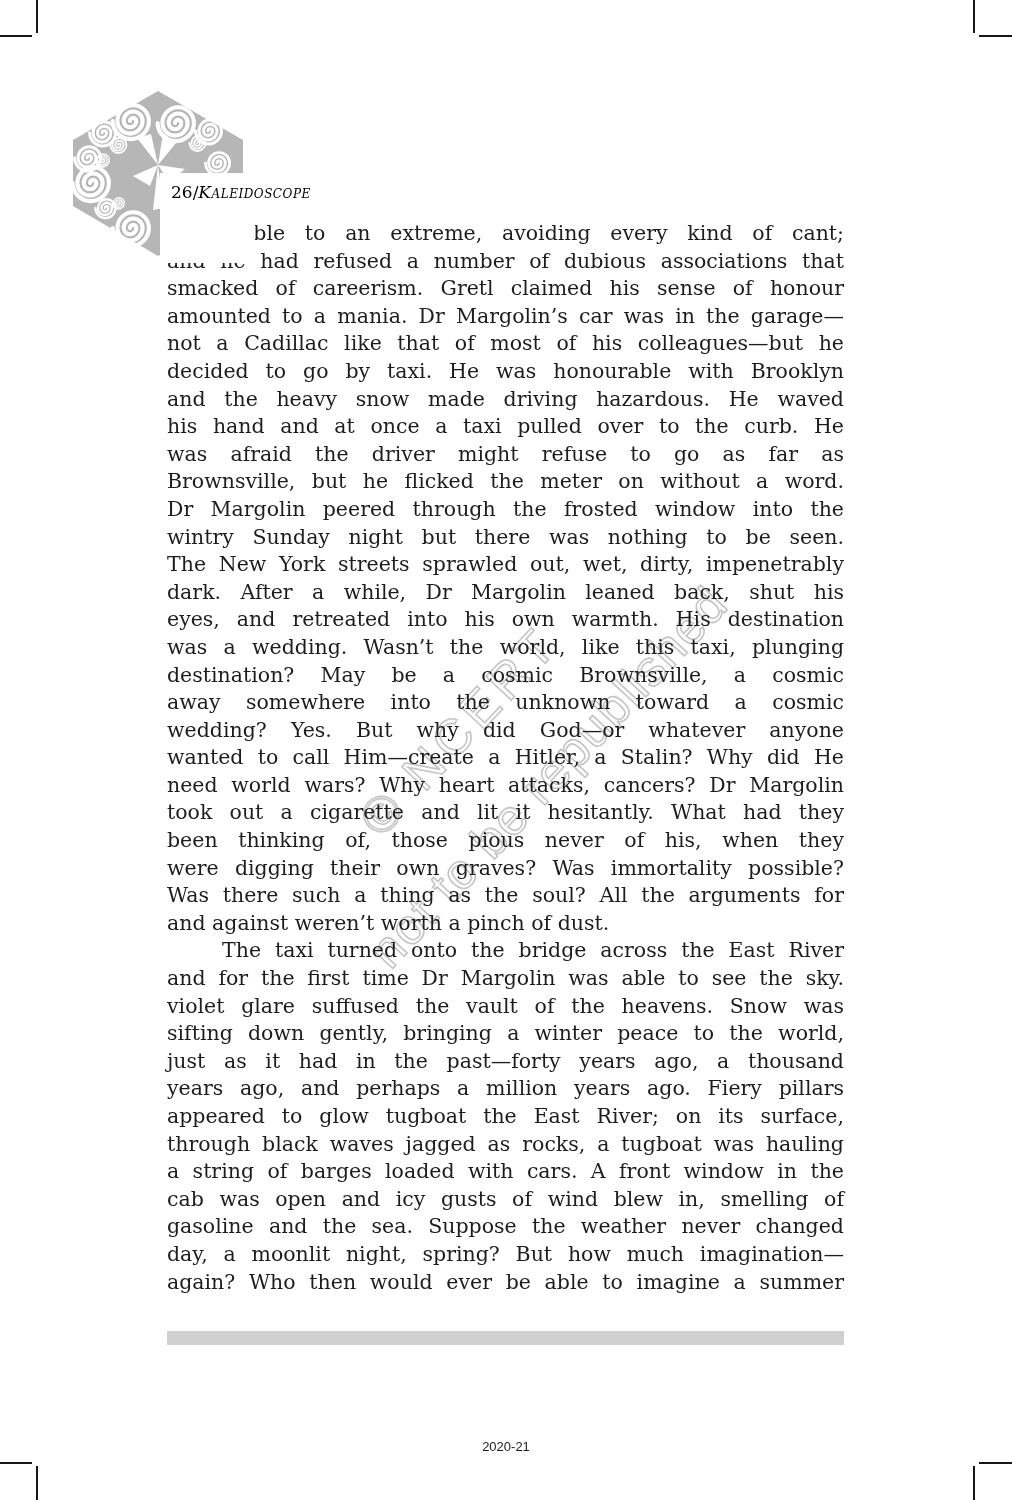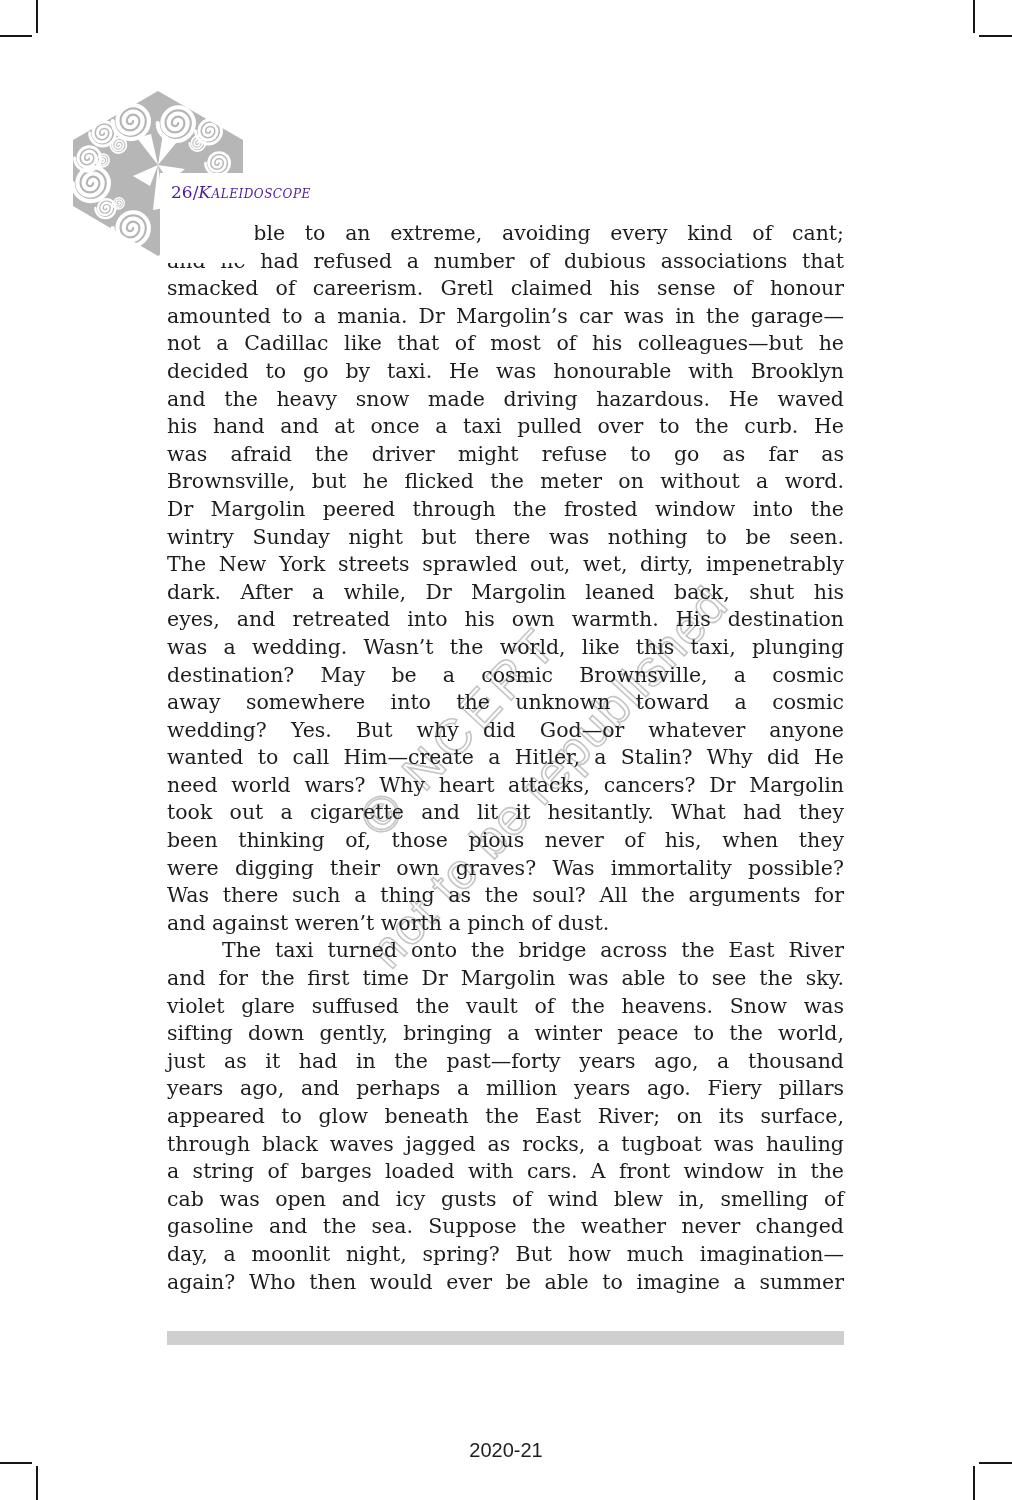--- a/index.html
+++ b/index.html
@@ -7,21 +7,21 @@
     width:1012px;height:1500px;position:relative;background:#ffffff;
     overflow:hidden;font-family:"DejaVu Serif",serif;
   }
   
   .crop{position:absolute;background:#161616;}
   
   #logo{position:absolute;left:65px;top:88px;z-index:3;}
   
   #running-head{
     position:absolute;left:171px;top:183px;z-index:4;
-    font-size:17px;line-height:1.1;color:#4c1d95;white-space:nowrap;
+    font-size:17px;line-height:1.1;color:#000000;white-space:nowrap;
   }
   #running-head .num{font-style:normal;}
   #running-head .title{font-variant:small-caps;font-style:italic;letter-spacing:0.5px;}
   
   .wm{
     position:absolute;z-index:1;white-space:nowrap;
     font-family:"Liberation Sans",sans-serif;
     color:transparent;-webkit-text-stroke:1.6px #c5c5c5;
     transform:translate(-50%,-50%) rotate(-47deg);
   }
@@ -36,21 +36,21 @@
   .line.lastline{text-align-last:left;}
   .line.indent{text-indent:55px;}
   
   #end-bar{
     position:absolute;left:167px;top:1331px;width:677px;height:14px;
     background:#cfcfcf;z-index:2;
   }
   
   #footer{
     position:absolute;left:0;top:1439px;width:1012px;text-align:center;
-    font-family:"Liberation Sans",sans-serif;font-size:20px;color:#1e1e1e;z-index:2;
+    font-family:"Liberation Sans",sans-serif;font-size:13px;color:#1e1e1e;z-index:2;
   }
 </style>
 </head>
 <body>
 
 <div class="crop" style="left:36px;top:0;width:2px;height:33px"></div>
 <div class="crop" style="left:0;top:35px;width:32px;height:2px"></div>
 <div class="crop" style="left:973px;top:0;width:2px;height:33px"></div>
 <div class="crop" style="left:979px;top:35px;width:33px;height:2px"></div>
 <div class="crop" style="left:0;top:1462px;width:32px;height:2px"></div>
@@ -127,21 +127,21 @@
     <div class="line">Was there such a thing as the soul? All the arguments for</div>
     <div class="line lastline">and against weren’t worth a pinch of dust.</div>
   </div>
   <div>
     <div class="line indent">The taxi turned onto the bridge across the East River</div>
     <div class="line">and for the first time Dr Margolin was able to see the sky.</div>
     <div class="line">violet glare suffused the vault of the heavens. Snow was</div>
     <div class="line">sifting down gently, bringing a winter peace to the world,</div>
     <div class="line">just as it had in the past—forty years ago, a thousand</div>
     <div class="line">years ago, and perhaps a million years ago. Fiery pillars</div>
-    <div class="line">appeared to glow beneath the East River; on its surface,</div>
+    <div class="line">appeared to glow tugboat the East River; on its surface,</div>
     <div class="line">through black waves jagged as rocks, a tugboat was hauling</div>
     <div class="line">a string of barges loaded with cars. A front window in the</div>
     <div class="line">cab was open and icy gusts of wind blew in, smelling of</div>
     <div class="line">gasoline and the sea. Suppose the weather never changed</div>
     <div class="line">day, a moonlit night, spring? But how much imagination—</div>
     <div class="line">again? Who then would ever be able to imagine a summer</div>
   </div>
 </div>
 
 <div id="end-bar"></div>

